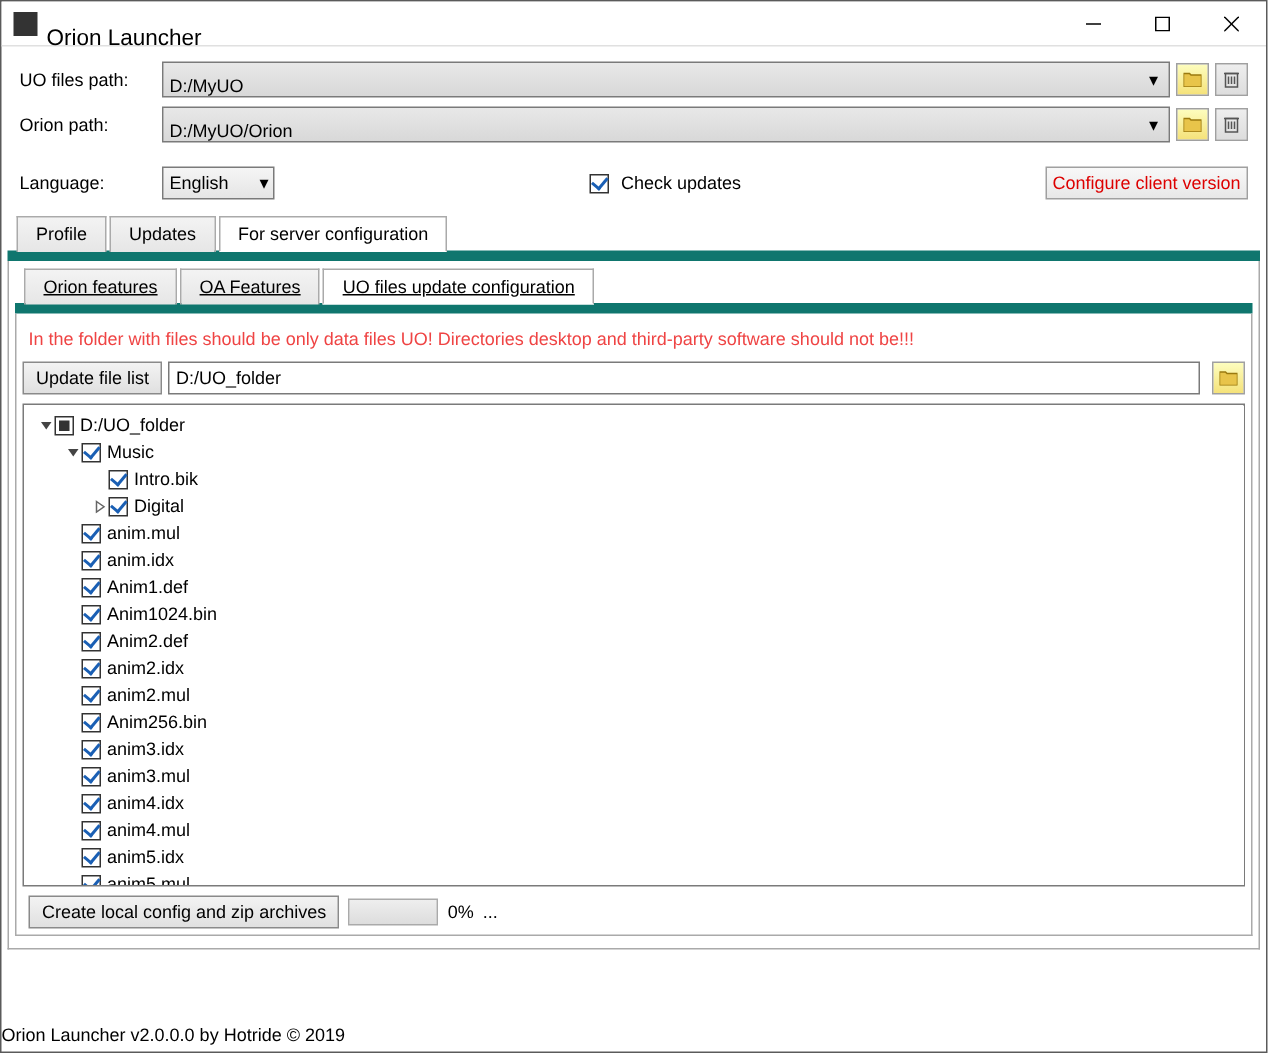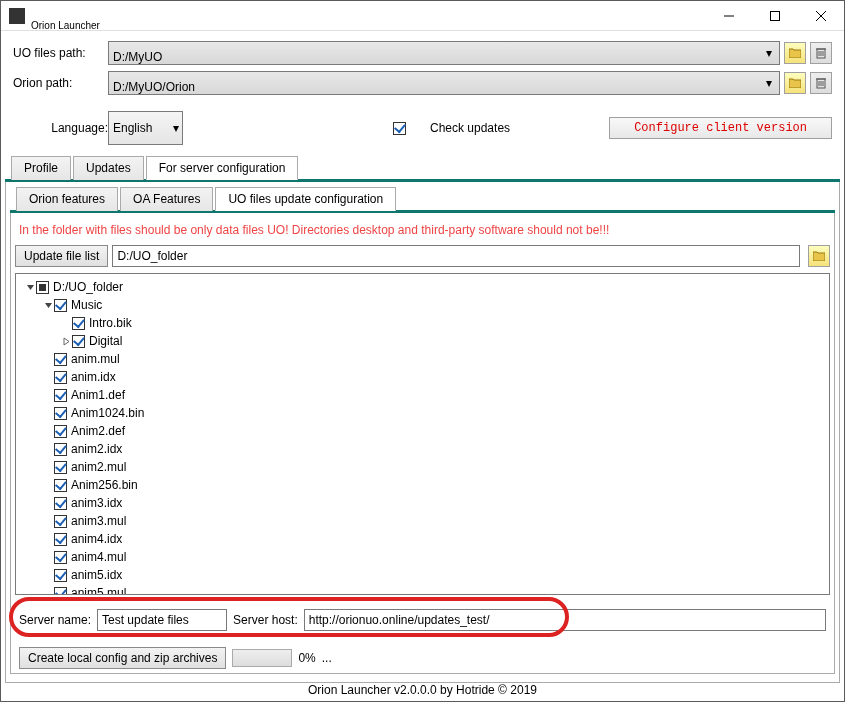--- a/index.html
+++ b/index.html
@@ -1,44 +1,44 @@
 <!DOCTYPE html>
 <html><head>
 <meta charset="utf-8">
 <style>
 * { box-sizing: border-box; margin: 0; padding: 0; font-family: "Segoe UI", Tahoma, sans-serif; font-size: 12px; }
 body { background: #fff; width: 845px; height: 702px; overflow: hidden; position: relative; border: 1px solid #5a5a5a; }
 
 
 .title-bar { height: 30px; background: #fff; display: flex; align-items: center; padding-left: 8px; border-bottom: 1px solid #e0e0e0; }
 .title-bar .icon { width: 16px; height: 16px; background: #333; margin-right: 6px; }
-.title-bar .title { flex: 1; font-size: 10px; margin-top: 20px; }
+.title-bar .title { flex: 1; font-size: 15px; margin-top: 20px; }
 .win-btns { display: flex; height: 100%; }
 .win-btn { width: 46px; display: flex; align-items: center; justify-content: center; cursor: pointer; }
 .win-btn svg { width: 10px; height: 10px; }
 
 
 .config-panel { padding: 10px 12px 6px 12px; }
 .config-row { display: flex; align-items: center; margin-bottom: 6px; }
 .config-row label { width: 95px; }
 .config-row .field { flex: 1; height: 24px; border: 1px solid #7a7a7a; background: linear-gradient(#e8e8e8,#d8d8d8); padding: 0 4px; display: flex; align-items: flex-end; position: relative; }
 .config-row .field .dd { position: absolute; right: 2px; top: 2px; bottom: 2px; width: 16px; display: flex; align-items: center; justify-content: center; }
 .icon-btn { width: 22px; height: 22px; border: 1px solid #a0a0a0; margin-left: 4px; background: linear-gradient(#fdfdbe,#f5e27a); display: flex; align-items: center; justify-content: center; }
 .icon-btn.trash { background: linear-gradient(#eee,#ddd); }
 
 .lang-row { display: flex; align-items: center; padding: 4px 12px 10px 12px; }
-.lang-row label { width: 95px; text-align: right; }
-.lang-select { width: 75px; height: 34px; border: 1px solid #7a7a7a; background: linear-gradient(#f5f5f5,#e5e5e5); display: flex; align-items: center; padding: 0 4px; position: relative; }
+.lang-row label { width: 95px; }
+.lang-select { width: 75px; height: 22px; border: 1px solid #7a7a7a; background: linear-gradient(#f5f5f5,#e5e5e5); display: flex; align-items: center; padding: 0 4px; position: relative; }
 .lang-select .dd { position: absolute; right: 3px; }
-.check-updates { margin-left: 210px; display: flex; align-items: center; gap: 20px; }
+.check-updates { margin-left: 210px; display: flex; align-items: center; gap: 4px; }
 .check-updates .cb { width: 13px; height: 13px; border: 1px solid #333; display: flex; align-items: center; justify-content: center; }
-.config-link { margin-left: auto; border: 1px solid #a0a0a0; padding: 3px 24px; color: #d00; background: linear-gradient(#f8f8f8,#e8e8e8); font-family: Liberation Mono, monospace; }
-
-
-.tabs { display: flex; border-bottom: 3px solid #0f766e; padding-left: 6px; margin: 0 4px; }
+.config-link { margin-left: auto; border: 1px solid #a0a0a0; padding: 3px 4px; color: #d00; background: linear-gradient(#f8f8f8,#e8e8e8); }
+
+
+.tabs { display: flex; border-bottom: 7px solid #0f766e; padding-left: 6px; margin: 0 4px; }
 .tab { padding: 4px 12px; border: 1px solid #aaa; border-bottom: none; background: linear-gradient(#f3f3f3,#e6e6e6); margin-right: 2px; cursor: pointer; position: relative; top: 1px; }
 .tab.active { background: #fff; border-bottom: 1px solid #fff; }
 
 .sub-panel { border: 1px solid #aaa; border-top: none; margin: 0 4px; padding: 4px 4px 8px 4px; }
 
 .warn { color: #ef4444; padding: 6px 4px 8px 4px; }
 
 .update-row { display: flex; align-items: center; gap: 4px; padding: 0 0 6px 0; }
 .btn { border: 1px solid #8a8a8a; background: linear-gradient(#f3f3f3,#e0e0e0); padding: 3px 8px; cursor: pointer; }
 .text-input { flex: 1; height: 22px; border: 1px solid #7a7a7a; background: #fff; padding: 0 4px; }
@@ -60,21 +60,21 @@
 
 .server-section { position: relative; margin: 10px 0 6px 0; }
 .server-row { display: flex; align-items: center; gap: 6px; padding: 4px; }
 .server-row label { white-space: nowrap; }
 .server-row .ti { height: 22px; border: 1px solid #7a7a7a; background: #fff; padding: 0 4px; }
 .highlight { position: absolute; border: 4px solid #d22; border-radius: 24px; left: -6px; top: -8px; width: 560px; height: 40px; pointer-events: none; }
 
 .create-row { display: flex; align-items: center; gap: 6px; padding: 6px 4px 0 4px; }
 .progress { width: 60px; height: 18px; border: 1px solid #aaa; background: linear-gradient(#eee,#ddd); }
 
-.footer { position: absolute; bottom: 4px; left: 0; right: 0; text-align: center; font-size: 12px; }
+.footer { position: absolute; bottom: 4px; left: 0; right: 0; font-size: 12px; }
 
 ::-webkit-scrollbar { width: 17px; background: #f0f0f0; }
 ::-webkit-scrollbar-thumb { background: #c8c8c8; border: 1px solid #a0a0a0; }
 ::-webkit-scrollbar-button { height: 17px; background: #e8e8e8; border: 1px solid #a0a0a0; }
 </style>
 </head>
 <body>
 
 <div class="title-bar">
   <div class="icon"></div>
@@ -158,21 +158,21 @@
 </div>
 
 <div class="tabs">
   <div class="tab">Profile</div>
   <div class="tab">Updates</div>
   <div class="tab active">For server configuration</div>
 </div>
 
 <div class="sub-panel">
 
-  <div class="tabs" style="margin:0;">
+  <div class="tabs" style="margin:0;text-decoration:underline;">
     <div class="tab">Orion features</div>
     <div class="tab">OA Features</div>
     <div class="tab active">UO files update configuration</div>
   </div>
 
   <div style="border:1px solid #aaa; border-top:none; padding:4px;">
     <div class="warn">In the folder with files should be only data files UO! Directories desktop and third-party software should not be!!!</div>
 
     <div class="update-row">
       <div class="btn">Update file list</div>
@@ -284,29 +284,20 @@
             <span>anim5.idx</span>
           </div>
           <div class="tree-row indent-1">
             <span class="expander"></span>
             <span class="cb check"></span>
             <span>anim5.mul</span>
           </div>
         </div>
     </div>
 
-    <div class="server-section">
-      <div class="highlight"></div>
-      <div class="server-row">
-        <label>Server name:</label>
-        <input class="ti" style="width: 130px;" value="Test update files">
-        <label>Server host:</label>
-        <input class="ti" style="flex: 1 1 0%;" value="http://orionuo.online/updates_test/">
-      </div>
-    </div>
 
     <div class="create-row">
       <div class="btn">Create local config and zip archives</div>
       <div class="progress"></div>
       <span>0%</span>
       <span>...</span>
     </div>
   </div>
 </div>
 

